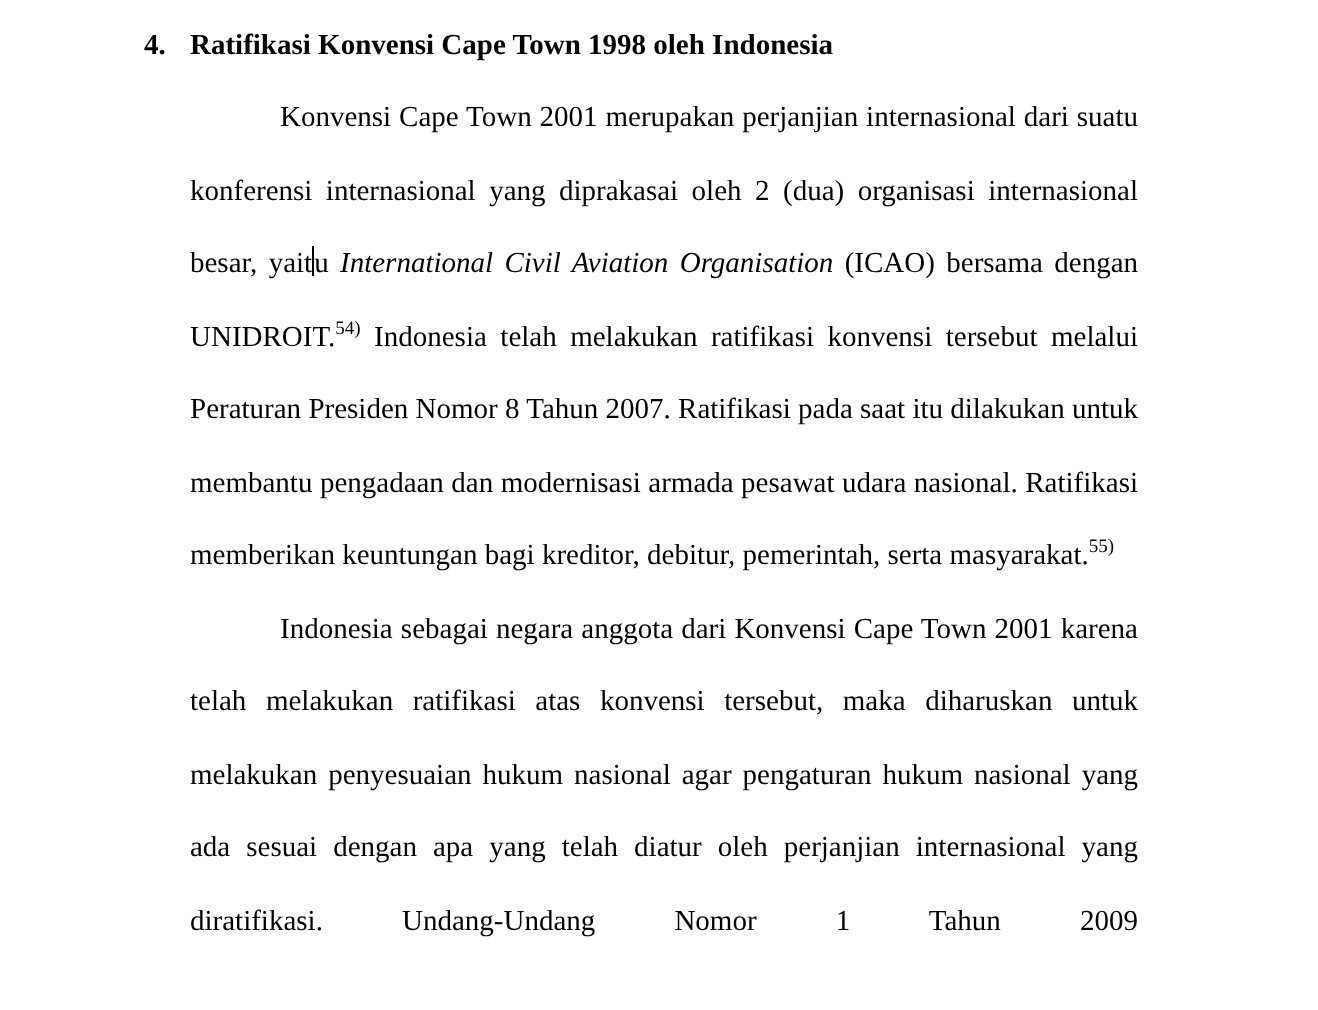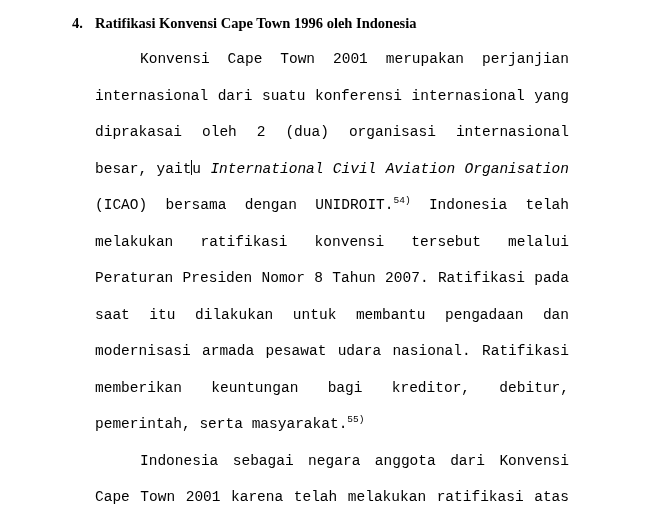--- a/index.html
+++ b/index.html
@@ -33,21 +33,20 @@
   }
   .heading .title {
     flex: 1;
   }
   .para {
     margin: 0 11px 0 23px;
     font-size: 14.5px;
     line-height: 36.5px;
     text-align: justify;
     text-indent: 45px;
-    font-family: Liberation Mono, monospace;
   }
   .para.justify-last {
     text-align-last: justify;
   }
   em {
     font-style: italic;
   }
   sup {
     font-size: 9.5px;
     line-height: 0;
@@ -62,20 +61,20 @@
     margin: 0;
   }
 </style>
 </head>
 <body>
 
 <div class="page">
 
   <div class="heading">
     <span class="num">4.</span>
-    <span class="title">Ratifikasi Konvensi Cape Town 1996 oleh Indonesia</span>
+    <span class="title">Ratifikasi Konvensi Cape Town 1998 oleh Indonesia</span>
   </div>
 
   <p class="para"><span>Konvensi Cape Town 2001 merupakan perjanjian internasional dari suatu konferensi internasional yang diprakasai oleh 2 (dua) organisasi internasional besar, yait</span><span class="caret"></span><span>u </span><em>International Civil Aviation Organisation</em><span> (ICAO) bersama dengan UNIDROIT.</span><sup>54)</sup><span> Indonesia telah melakukan ratifikasi konvensi tersebut melalui Peraturan Presiden Nomor 8 Tahun 2007. Ratifikasi pada saat itu dilakukan untuk membantu pengadaan dan modernisasi armada pesawat udara nasional. Ratifikasi memberikan keuntungan bagi kreditor, debitur, pemerintah, serta masyarakat.</span><sup>55)</sup></p>
 
   <p class="para justify-last"><span>Indonesia sebagai negara anggota dari Konvensi Cape Town 2001 karena telah melakukan ratifikasi atas konvensi tersebut, maka diharuskan untuk melakukan penyesuaian hukum nasional agar pengaturan hukum nasional yang ada sesuai dengan apa yang telah diatur oleh perjanjian internasional yang diratifikasi. Undang-Undang Nomor 1 Tahun 2009</span></p>
 
 </div>
 
 </body></html>

